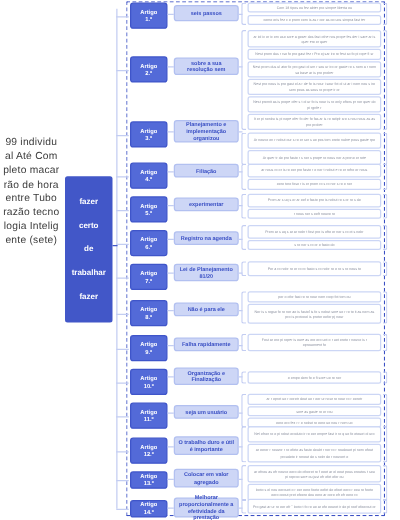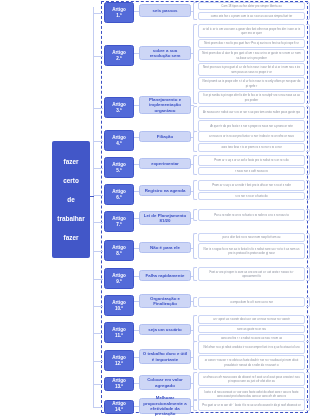--- a/index.html
+++ b/index.html
@@ -153,20 +153,21 @@
     border: 1px solid #c3cdf2;
     border-right: none;
     border-radius: 2px 0 0 2px;
   }
 </style>
 </head>
 <body>
 
 <div id="root">
 
+  <div id="left-text">99 individual Até Completo macarrão de hora entre Tubo razão tecnologia Inteligente (sete)</div>
 
   <div id="root-node">
     <span>fazer</span>
     <span>certo</span>
     <span>de</span>
     <span>trabalhar</span>
     <span>fazer</span>
   </div>
 
   <div id="dash-frame"></div>

